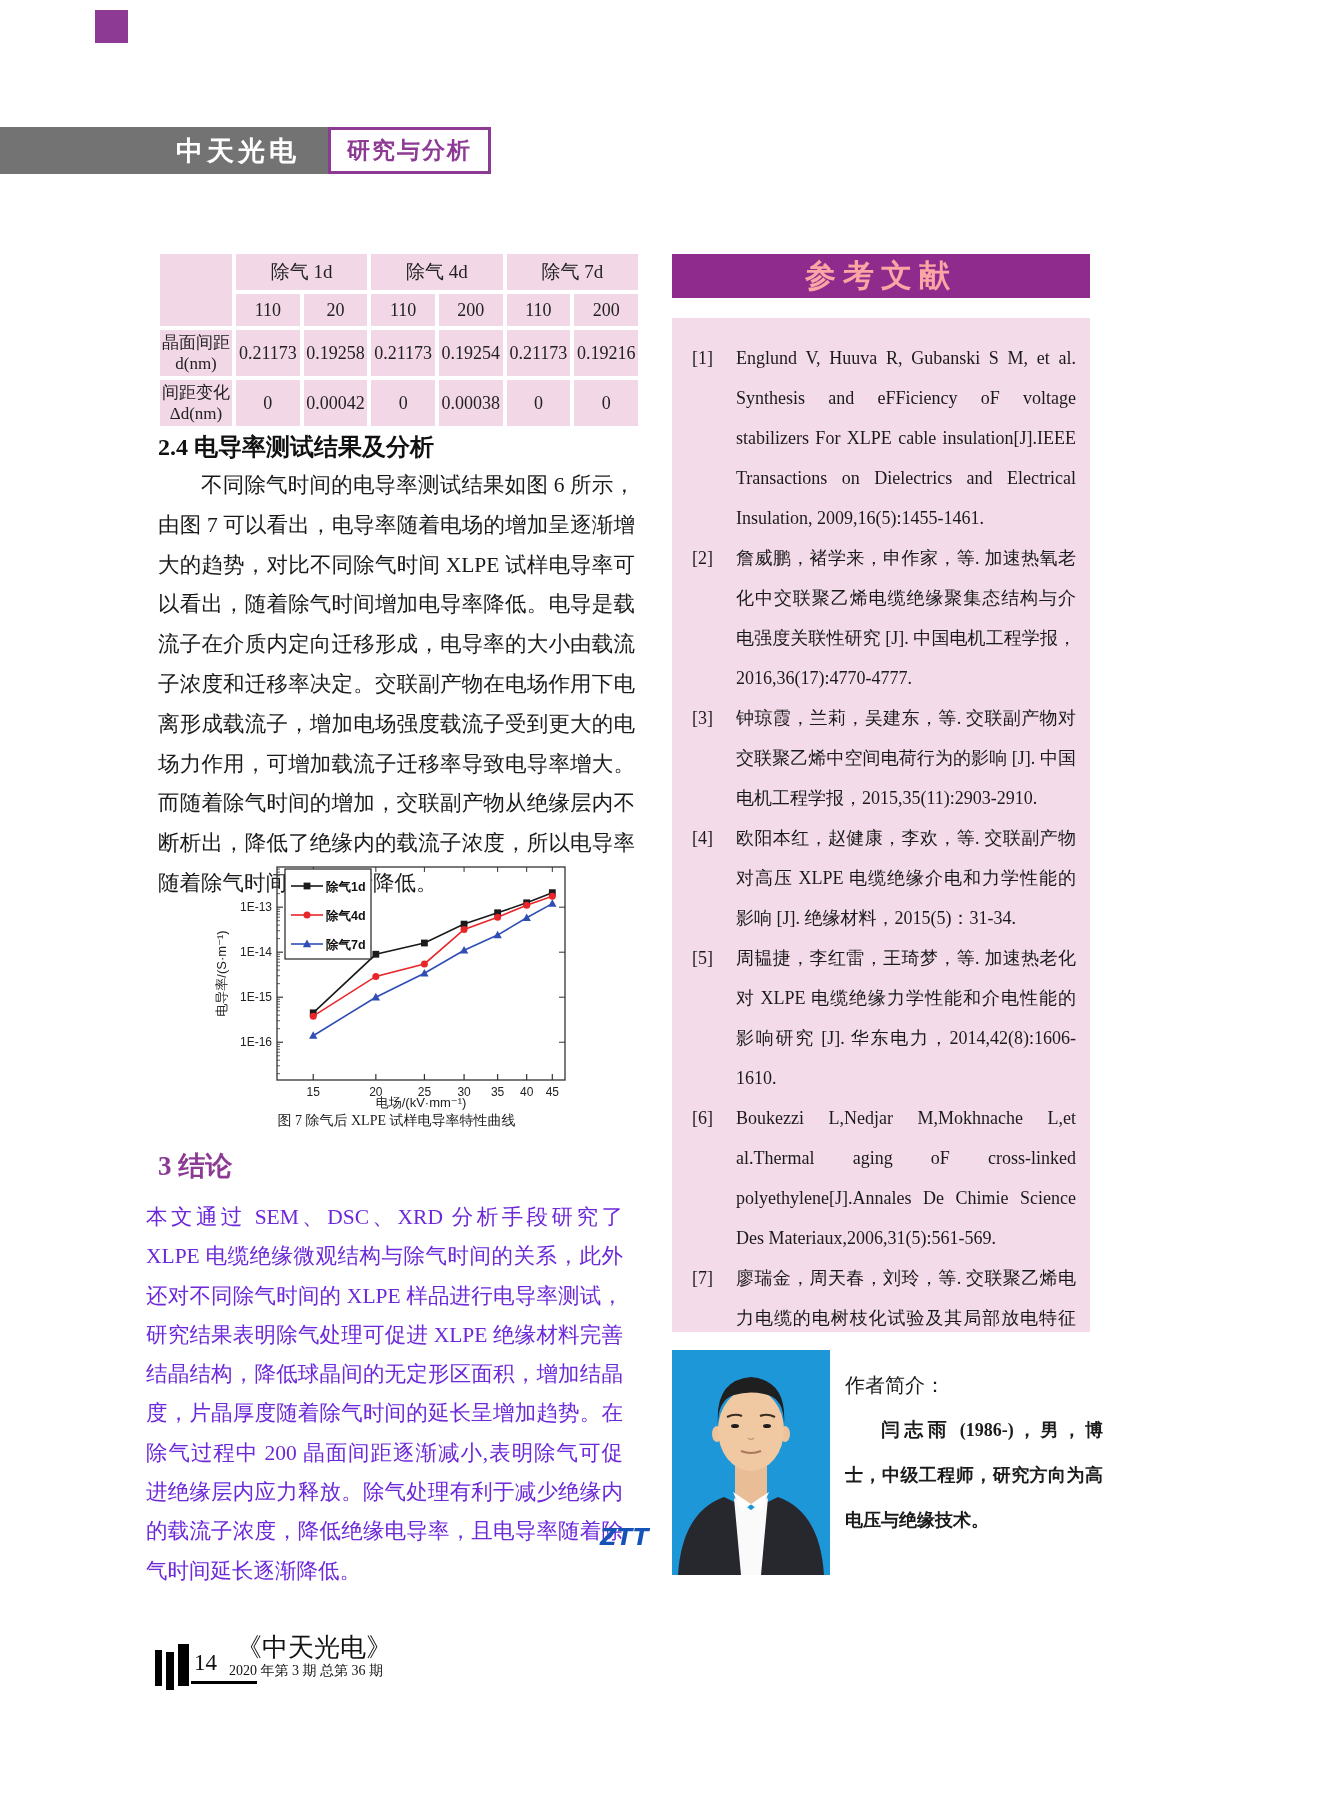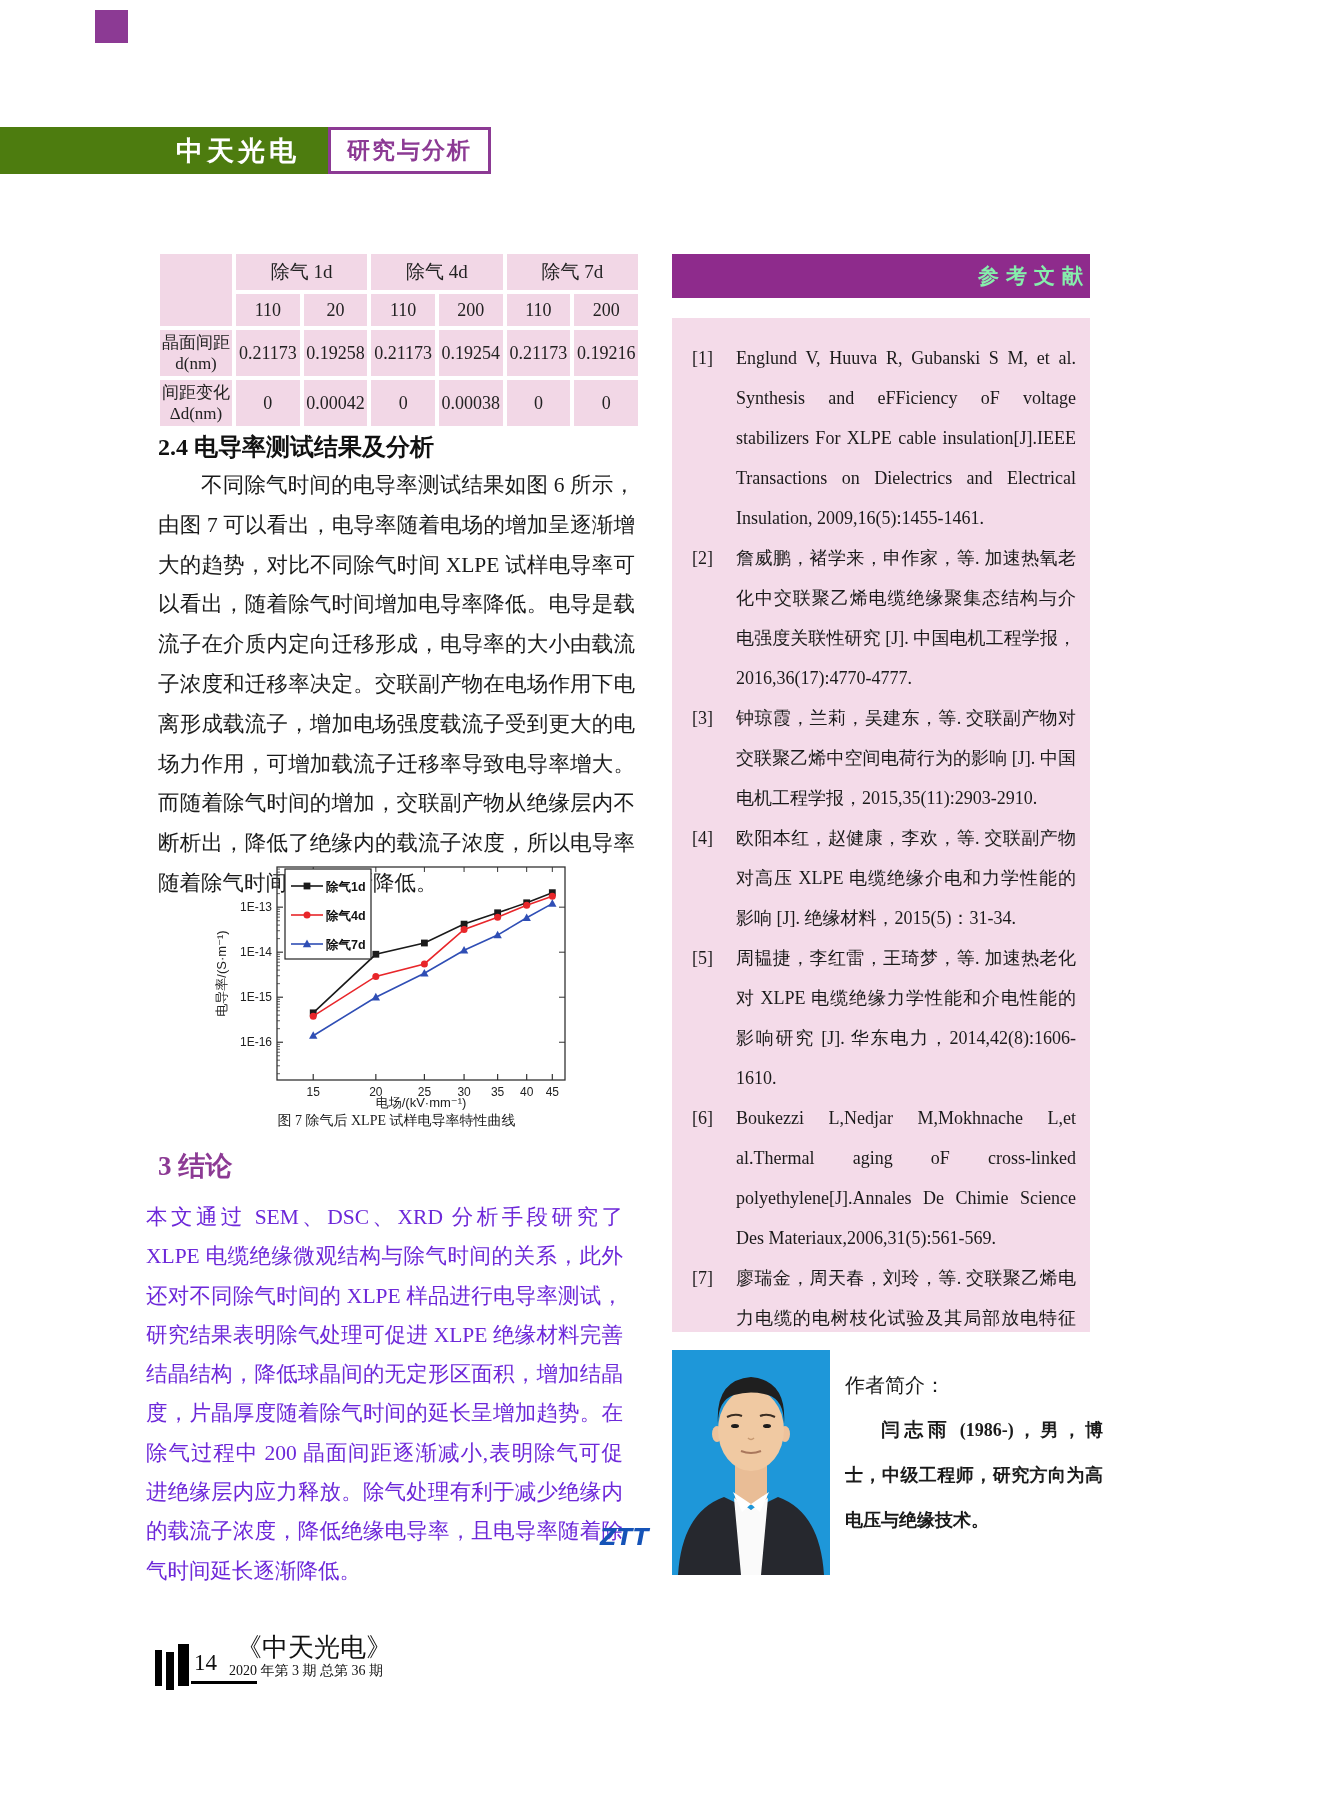--- a/index.html
+++ b/index.html
@@ -3,21 +3,21 @@
 <meta charset="utf-8">
 <style>
   html,body{margin:0;padding:0;}
   body{
     width:1323px;height:1796px;position:relative;background:#ffffff;
     font-family:"Liberation Serif","DejaVu Serif",serif;color:#111;
   }
   .abs{position:absolute;}
   
   #corner-mark{left:95px;top:10px;width:33px;height:33px;background:#8c3a94;}
-  #brand-banner{left:0;top:127px;width:330px;height:47px;background:#4d7c0f;color:#fff;
+  #brand-banner{left:0;top:127px;width:330px;height:47px;background:#737373;color:#fff;
     display:flex;align-items:center;justify-content:flex-end;padding-right:30px;box-sizing:border-box;
     font-size:27px;font-weight:900;letter-spacing:4px;font-family:"DejaVu Sans",sans-serif;}
   #section-tab{left:328px;top:127px;width:163px;height:47px;background:#fff;border:3px solid #8c3a94;
     box-sizing:border-box;color:#8c3a94;display:flex;align-items:center;justify-content:center;
     font-size:23px;font-weight:bold;letter-spacing:2px;font-family:"DejaVu Sans",sans-serif;}
   
   #xrd-table-wrap{left:156px;top:250px;width:486px;}
   #xrd-table{border-collapse:separate;border-spacing:4px;width:100%;table-layout:fixed;}
   #xrd-table td{background:#f2d7e6;text-align:center;vertical-align:middle;color:#222;}
   #xrd-table td.grp{font-size:19px;height:34px;text-align:center;}
@@ -32,22 +32,22 @@
   #fig-caption{left:158px;top:1112px;width:477px;text-align:center;font-size:14px;color:#1a1a1a;}
   #h3{left:158px;top:1148px;font-size:27px;font-weight:bold;color:#8c3a94;}
   #para3{left:146px;top:1198px;width:477px;font-size:21.5px;line-height:39.3px;
     text-align:justify;color:#6d28d9;}
   #ztt-logo{left:600px;top:1524px;font-size:23px;font-weight:900;color:#1553b7;
     font-family:"DejaVu Sans",sans-serif;letter-spacing:0px;font-style:italic;}
   
   #chart-wrap{left:210px;top:855px;width:380px;height:260px;}
   #chart-wrap svg{font-family:"Liberation Sans","DejaVu Sans",sans-serif;}
   
-  #ref-banner{left:672px;top:254px;width:418px;height:44px;background:#8e2b8c;color:#86efac;
-    display:flex;align-items:center;justify-content:flex-end;font-size:21px;font-weight:bold;letter-spacing:7px;}
+  #ref-banner{left:672px;top:254px;width:418px;height:44px;background:#8e2b8c;color:#fca5a5;
+    display:flex;align-items:center;justify-content:center;font-size:31px;font-weight:bold;letter-spacing:7px;}
   #ref-box{left:672px;top:318px;width:418px;height:1014px;background:#f4dbe9;box-sizing:border-box;
     padding-top:20px;overflow:hidden;}
   .ref-item{position:relative;padding:0 14px 0 64px;font-size:18px;line-height:40px;
     text-align:justify;color:#1a1a1a;}
   .ref-num{position:absolute;left:20px;top:0;}
   
   #author-photo{left:672px;top:1350px;width:158px;height:225px;}
   #author-text{left:845px;top:1372px;width:258px;color:#1a1a1a;}
   #author-label{font-size:20px;font-weight:normal;margin-bottom:8px;}
   #author-bio{font-size:18px;line-height:45px;text-indent:2em;text-align:justify;margin:0;font-weight:bold;}

